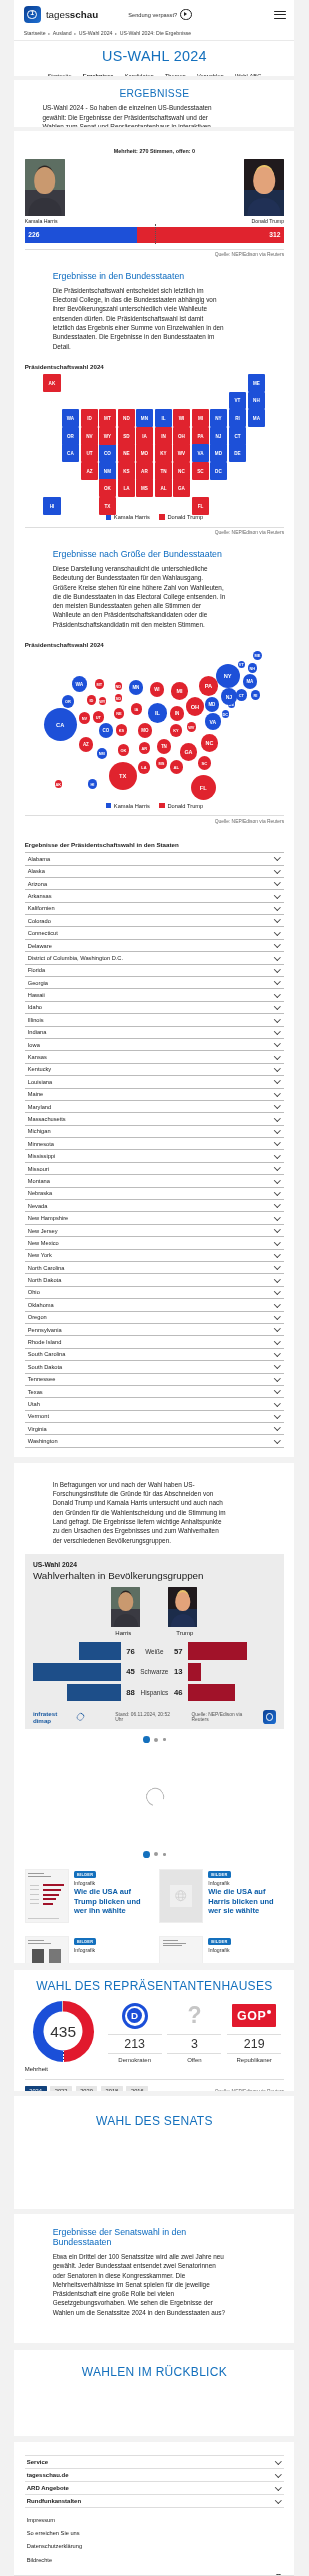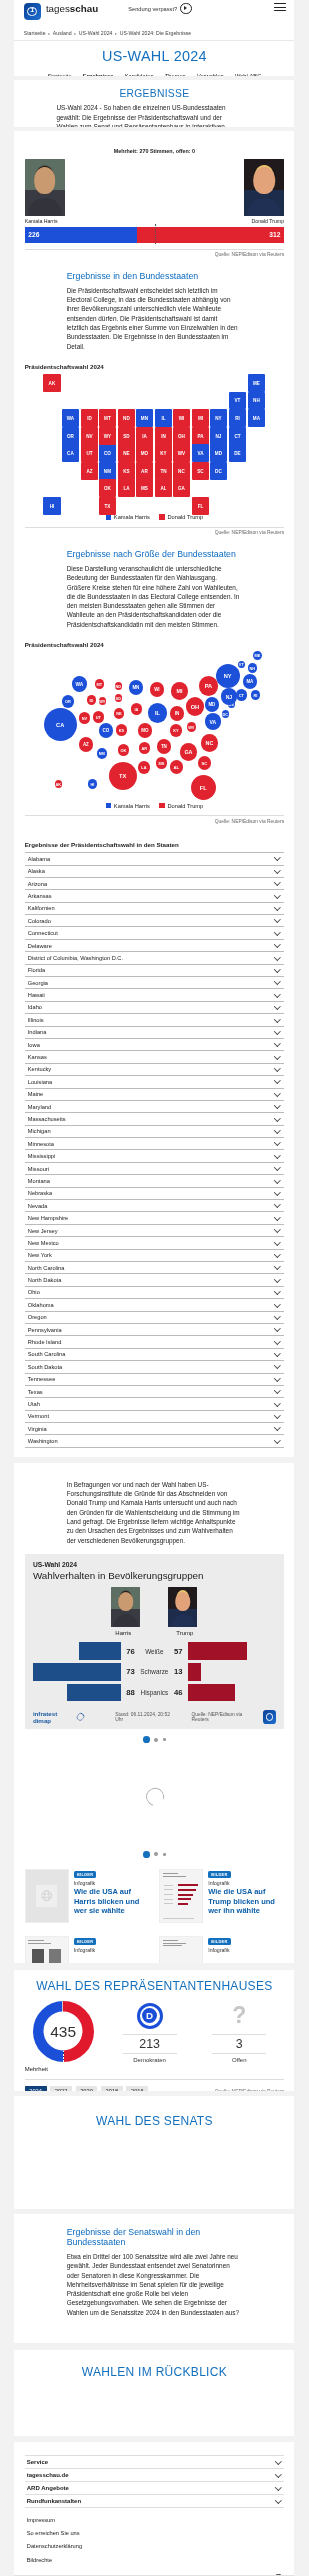--- a/index.html
+++ b/index.html
@@ -2,41 +2,41 @@
 <html style="font-size:8.2px"><head>
 <meta charset="utf-8">
 <style>
   html,body{margin:0;padding:0}
   body{width:309px;height:2586px;background:#f2f2f2;font-family:"Liberation Sans",sans-serif;color:#222;overflow:hidden;position:relative}
   .card{margin-left:14.4px;width:280px;background:#fff;box-sizing:border-box;overflow:hidden;position:relative}
   h1,h2,h3{font-weight:400;margin:0}
   .blue-h{color:#1470bd;text-align:center;letter-spacing:0.3px}
   
   #hdr{height:76px;margin-top:0}
-  .hdr-top{display:flex;align-items:flex-start;height:23px;padding:3.1px 8.2px 0 9.3px}
+  .hdr-top{display:flex;align-items:center;height:23px;padding:3.1px 8.2px 0 9.3px}
   .ts-logo{width:17px;height:17px;border-radius:4.1px;background:linear-gradient(135deg,#0a3f93,#1e6fd2);position:relative;flex:none}
   .ts-logo::before{content:"";position:absolute;left:3.6px;top:3.6px;width:7.7px;height:7.7px;border:1px solid #fff;border-radius:50%}
   .ts-logo::after{content:"1";position:absolute;left:0;top:2.6px;width:100%;text-align:center;color:#fff;font-size:6.7px;font-weight:bold;transform:skewX(-8deg)}
   .ts-word{font-size:9.8px;margin-left:5.2px;color:#1a1a1a}
   .ts-word b{font-weight:bold}
   .missed{margin-left:30px;font-size:5.7px;color:#333;display:flex;align-items:center;gap:3.1px}
   .play{width:9.3px;height:9.3px;border:0.8px solid #222;border-radius:50%;position:relative}
   .play::before{content:"";position:absolute;left:3.1px;top:2.3px;border-left:3.6px solid #222;border-top:2.1px solid transparent;border-bottom:2.1px solid transparent}
   .burger{margin-left:auto;width:12.4px;height:8.2px;display:flex;flex-direction:column;justify-content:space-between;cursor:pointer}
   .burger i{height:1.1px;background:#222;border-radius:0.5px}
   .crumbs{font-size:5.2px;color:#444;padding:4.1px 9.3px 4.1px;border-bottom:0.5px solid #e9e9e9;display:flex;gap:2.6px;align-items:center;white-space:nowrap}
   .crumbs .sep{color:#888;font-size:4.1px}
   #page-title{font-size:14.4px;margin-top:7.2px}
   .tabs{display:flex;justify-content:center;gap:11.3px;margin-top:8.2px;font-size:5.7px}
   .tabs span{padding-bottom:1.5px;cursor:pointer;color:#222}
   .tabs .on{font-weight:bold;border-bottom:1px solid #1470bd}
   
   #cardA{margin-top:4.1px;height:47px;padding-top:8.2px}
   #intro-h{font-size:10.3px}
-  .inner{margin-left:42px;width:173px}
+  .inner{margin-left:28px;width:173px}
   #intro-text{font-size:6.4px;line-height:1.45;margin-top:5.2px;color:#222}
   
   #cardB{margin-top:4.1px;height:1326px;padding:12.4px 10.3px 0}
   .maj-note{text-align:center;font-size:5.4px;color:#222;margin:4.1px 0 5.2px;font-weight:bold}
   .cands{display:flex;justify-content:space-between;align-items:flex-end}
   .cand{width:41px}
   .cand.right{text-align:right}
   .photo{width:40px;height:57px;position:relative;overflow:hidden;border-radius:0.5px}
   .photo.h{background:linear-gradient(180deg,#5d6e62 0 55%,#3a3a42 55% 100%)}
   .photo.t{background:linear-gradient(180deg,#201a1d 0 55%,#1c2c4a 55% 100%)}
@@ -570,21 +570,21 @@
           </div>
           <div class="d-right">
             <div class="bar" style="width: 59px;"></div>
           </div>
         </div>
         <div class="demo-row">
           <div class="d-left">
             <div class="bar" style="width: 88px;"></div>
           </div>
           <div class="d-mid">
-            <span class="d-val">73</span>
+            <span class="d-val">45</span>
             <span class="d-cat">Schwarze</span>
             <span class="d-val">13</span>
           </div>
           <div class="d-right">
             <div class="bar" style="width: 13.4px;"></div>
           </div>
         </div>
         <div class="demo-row">
           <div class="d-left">
             <div class="bar" style="width: 54px;"></div>
@@ -616,53 +616,53 @@
   </div>
   <div class="spin-wrap">
       <div class="spinner"></div>
     </div>
   <div class="dots" style="margin-top:0">
     <span class="d1"></span>
     <span class="d2"></span>
     <span class="d3"></span>
   </div>
   <div class="teasers" id="teasers">
-      <div class="teaser">
-        <div class="thumb gray">
-          <div class="globe-box">
-            <svg width="13.4" height="13.4" viewBox="0 0 24 24">
-              <g fill="none" stroke="#cfcfcf" stroke-width="1.4">
-                <circle cx="12" cy="12" r="9"></circle>
-                <ellipse cx="12" cy="12" rx="4" ry="9"></ellipse>
-                <path d="M3.5 9h17M3.5 15h17"></path>
-              </g>
-            </svg>
-          </div>
-        </div>
-        <div class="t-txt"><span class="badge">BILDER</span><div class="t-kick">Infografik</div><div class="t-title">Wie die USA auf Harris blicken und wer sie wählte</div></div>
-      </div>
       <div class="teaser">
         <div class="thumb">
           <div class="mini-line" style="left:2.6px;top:3.1px;width:15.5px"></div>
           <div class="mini-line" style="left:2.6px;top:5.7px;width:23px"></div>
           <div class="mini-bar" style="left:17.5px;top:14.4px;width:20.6px;background:#a11229"></div>
           <div class="mini-line" style="left:4.1px;top:15px;width:9.3px;height:1px;background:#c9c9c9"></div>
           <div class="mini-bar" style="left:17.5px;top:19px;width:18px;background:#a11229"></div>
           <div class="mini-line" style="left:4.1px;top:19.6px;width:9.3px;height:1px;background:#c9c9c9"></div>
           <div class="mini-bar" style="left:17.5px;top:24px;width:15.5px;background:#a11229"></div>
           <div class="mini-line" style="left:4.1px;top:24px;width:9.3px;height:1px;background:#c9c9c9"></div>
           <div class="mini-bar" style="left:17.5px;top:28px;width:13px;background:#a11229"></div>
           <div class="mini-line" style="left:4.1px;top:29px;width:9.3px;height:1px;background:#c9c9c9"></div>
           <div class="mini-bar" style="left:17.5px;top:33px;width:10.3px;background:#a11229"></div>
           <div class="mini-line" style="left:4.1px;top:33px;width:9.3px;height:1px;background:#c9c9c9"></div>
           <div class="mini-line" style="left:2.6px;bottom:2.6px;width:31px;height:1px;background:#c9c9c9"></div>
         </div>
         <div class="t-txt"><span class="badge">BILDER</span><div class="t-kick">Infografik</div><div class="t-title">Wie die USA auf Trump blicken und wer ihn wählte</div></div>
       </div>
       <div class="teaser">
+        <div class="thumb gray">
+          <div class="globe-box">
+            <svg width="13.4" height="13.4" viewBox="0 0 24 24">
+              <g fill="none" stroke="#cfcfcf" stroke-width="1.4">
+                <circle cx="12" cy="12" r="9"></circle>
+                <ellipse cx="12" cy="12" rx="4" ry="9"></ellipse>
+                <path d="M3.5 9h17M3.5 15h17"></path>
+              </g>
+            </svg>
+          </div>
+        </div>
+        <div class="t-txt"><span class="badge">BILDER</span><div class="t-kick">Infografik</div><div class="t-title">Wie die USA auf Harris blicken und wer sie wählte</div></div>
+      </div>
+      <div class="teaser">
         <div class="thumb">
           <div class="mini-line" style="left:2.6px;top:3.1px;width:15.5px"></div>
           <div class="mini-line" style="left:2.6px;top:5.7px;width:23px"></div>
           <div style="position:absolute;left:6.2px;top:11.3px;width:12.4px;height:15.5px;background:#555"></div>
           <div style="position:absolute;left:23px;top:11.3px;width:12.4px;height:15.5px;background:#777"></div>
         </div>
         <div class="t-txt"><span class="badge">BILDER</span><div class="t-kick">Infografik</div></div>
       </div>
       <div class="teaser">
         <div class="thumb">
@@ -694,20 +694,27 @@
           </div>
           <div class="p-num">213</div>
           <div class="p-lbl">Demokraten</div>
         </div>
         <div class="party">
           <div class="p-logo">
             <div class="qmark">?</div>
           </div>
           <div class="p-num">3</div>
           <div class="p-lbl">Offen</div>
+        </div>
+        <div class="party">
+          <div class="p-logo">
+            <div class="gop">GOP<i></i></div>
+          </div>
+          <div class="p-num">219</div>
+          <div class="p-lbl">Republikaner</div>
         </div>
       </div>
   </div>
   <div class="years-row">
     <span id="years" style="display:flex;gap:3.6px">
         <span class="yr on">2024</span>
         <span class="yr">2022</span>
         <span class="yr">2020</span>
         <span class="yr">2018</span>
         <span class="yr">2016</span>

